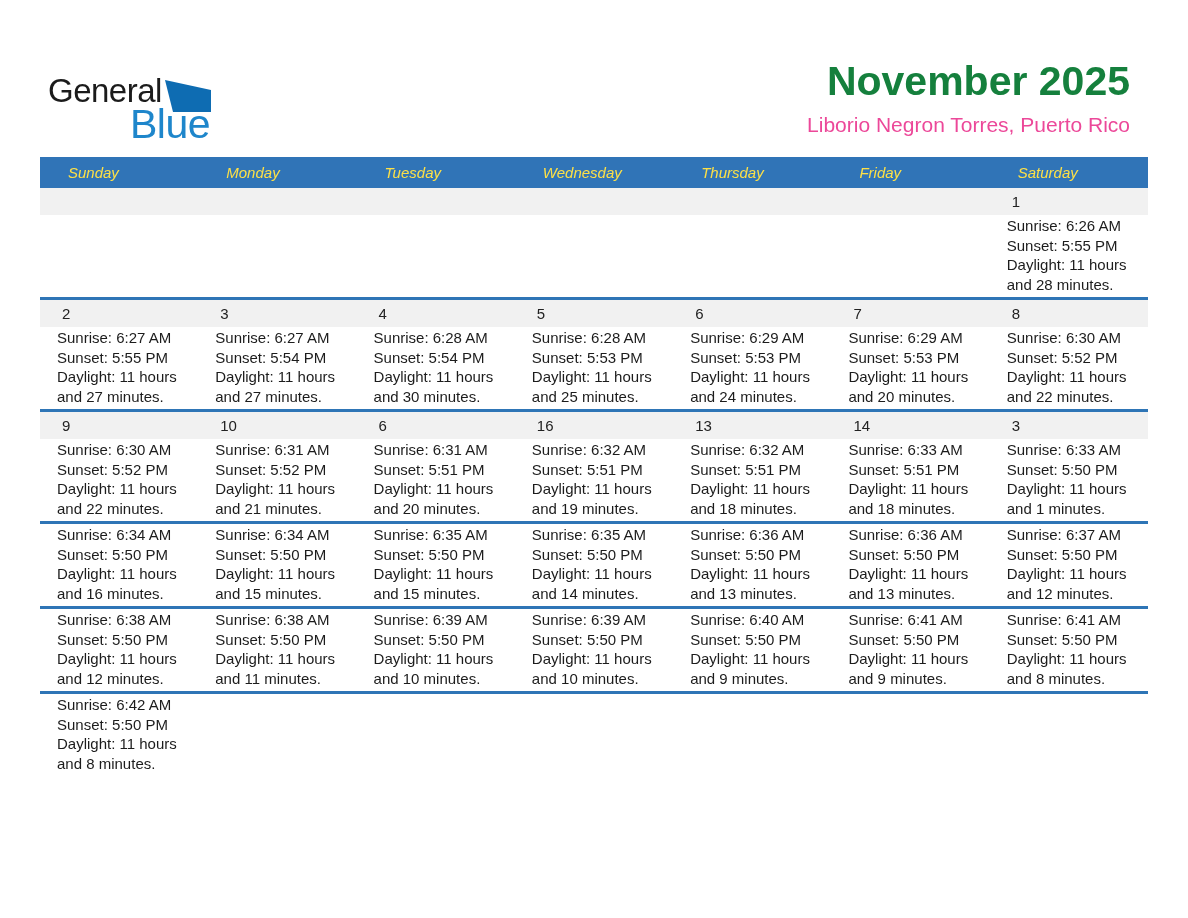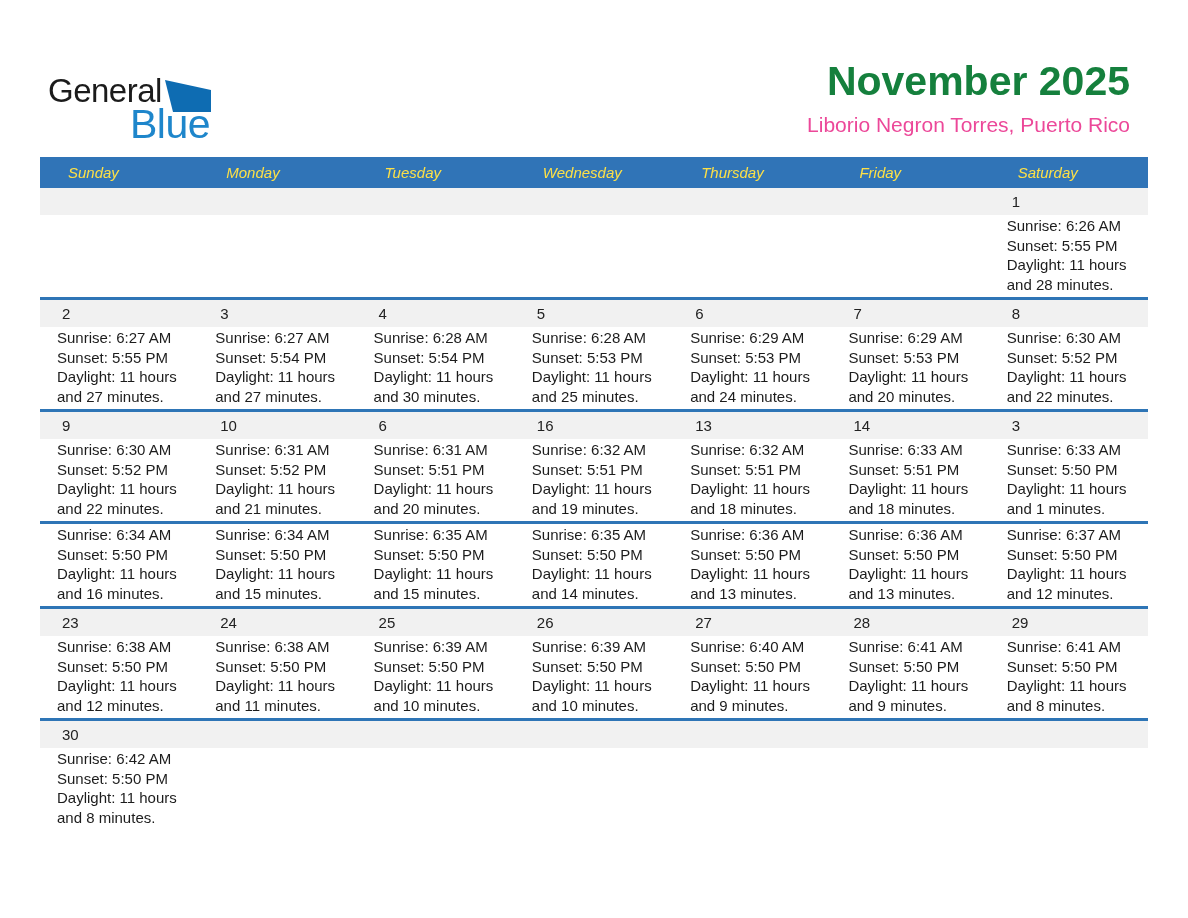--- a/index.html
+++ b/index.html
@@ -268,29 +268,20 @@
             </div>
             <div class="day-body-cell">
               <div class="day-line">Sunrise: 6:37 AM</div>
               <div class="day-line">Sunset: 5:50 PM</div>
               <div class="day-line">Daylight: 11 hours</div>
               <div class="day-line">and 12 minutes.</div>
             </div>
           </div>
         </div>
         <div class="week">
-          <div class="day-strip">
-            <div class="day-num-cell">23</div>
-            <div class="day-num-cell">24</div>
-            <div class="day-num-cell">25</div>
-            <div class="day-num-cell">26</div>
-            <div class="day-num-cell">27</div>
-            <div class="day-num-cell">28</div>
-            <div class="day-num-cell">29</div>
-          </div>
           <div class="week-body">
             <div class="day-body-cell">
               <div class="day-line">Sunrise: 6:38 AM</div>
               <div class="day-line">Sunset: 5:50 PM</div>
               <div class="day-line">Daylight: 11 hours</div>
               <div class="day-line">and 12 minutes.</div>
             </div>
             <div class="day-body-cell">
               <div class="day-line">Sunrise: 6:38 AM</div>
               <div class="day-line">Sunset: 5:50 PM</div>
@@ -323,29 +314,20 @@
             </div>
             <div class="day-body-cell">
               <div class="day-line">Sunrise: 6:41 AM</div>
               <div class="day-line">Sunset: 5:50 PM</div>
               <div class="day-line">Daylight: 11 hours</div>
               <div class="day-line">and 8 minutes.</div>
             </div>
           </div>
         </div>
         <div class="week">
-          <div class="day-strip">
-            <div class="day-num-cell">30</div>
-            <div class="day-num-cell"></div>
-            <div class="day-num-cell"></div>
-            <div class="day-num-cell"></div>
-            <div class="day-num-cell"></div>
-            <div class="day-num-cell"></div>
-            <div class="day-num-cell"></div>
-          </div>
           <div class="week-body">
             <div class="day-body-cell">
               <div class="day-line">Sunrise: 6:42 AM</div>
               <div class="day-line">Sunset: 5:50 PM</div>
               <div class="day-line">Daylight: 11 hours</div>
               <div class="day-line">and 8 minutes.</div>
             </div>
             <div class="day-body-cell"></div>
             <div class="day-body-cell"></div>
             <div class="day-body-cell"></div>

